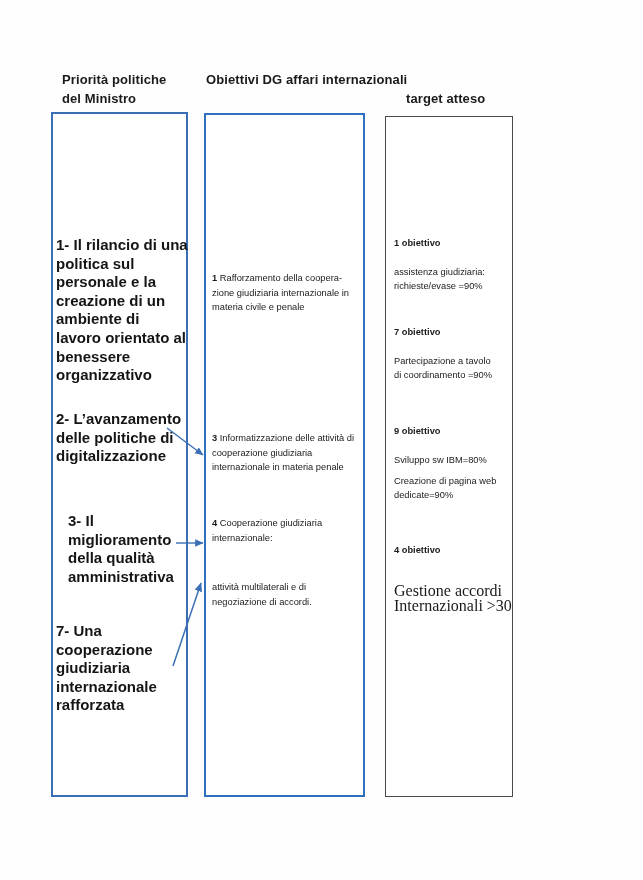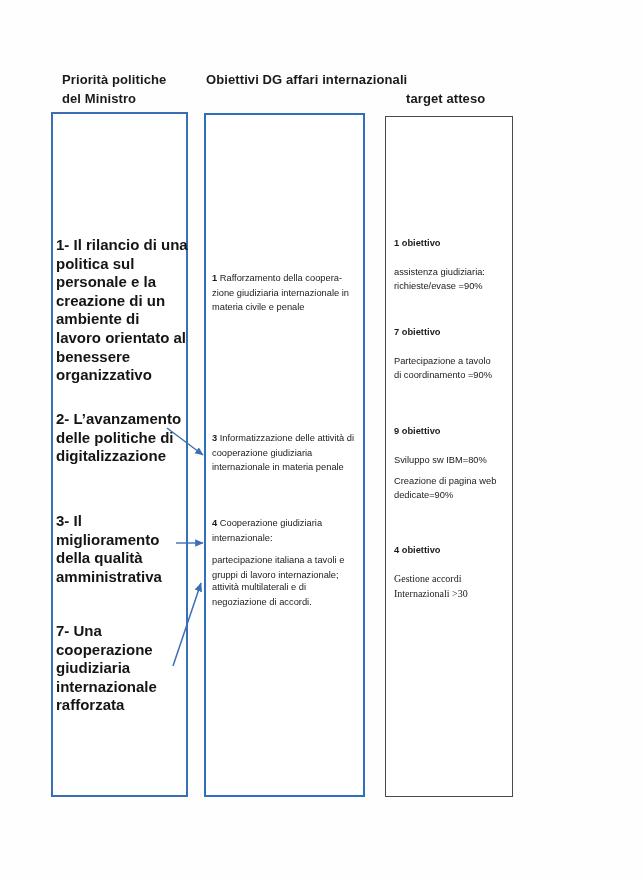--- a/index.html
+++ b/index.html
@@ -68,21 +68,21 @@
   .c1 {
     font-weight: bold;
     font-size: 15px;
     line-height: 18.6px;
     color: #151515;
     left: 56px;
     width: 132px;
   }
   #p1 { top: 236px; }
   #p2 { top: 410px; }
-  #p3 { top: 512px; }
+  #p3 { top: 512px; margin-left: 12px; }
   #p4 { top: 622px; }
 
   
   .c2 {
     font-size: 9.3px;
     line-height: 14.6px;
     color: #1a1a1a;
     left: 212px;
     width: 150px;
   }
@@ -104,21 +104,21 @@
   }
   .c3 .ttl { font-weight: bold; display: block; }
   .c3 .bdy { display: block; white-space: pre-line; }
   #t1 { top: 221px; }
   #t2 { top: 310px; }
   #t3 { top: 409px; }
   #t3b{ top: 459px; }
   #t4 { top: 528px; }
   
   #t4 .ttl { font-family: "Liberation Sans", sans-serif; }
-  #t4 .bdy { font-family: "Liberation Serif", serif; font-size: 10px; line-height: 14.8px; }
+  #t4 .bdy { font-family: "Liberation Serif", serif; font-size: 16px; line-height: 14.8px; margin-top: 12px; }
 
   
   #arrows {
     position: absolute;
     left: 0; top: 0;
     width: 643px; height: 880px;
     pointer-events: none;
   }
 </style>
 </head>
@@ -138,21 +138,20 @@
   <div class="box" id="box-target"></div>
 
   <div class="blk c1" id="p1">1- Il rilancio di una politica sul personale e la creazione di un ambiente di lavoro orientato al benessere organizzativo</div>
   <div class="blk c1" id="p2">2- L’avanzamento delle politiche di digitalizzazione</div>
   <div class="blk c1" id="p3">3- Il miglioramento della qualità amministrativa</div>
   <div class="blk c1" id="p4">7- Una cooperazione giudiziaria internazionale rafforzata</div>
 
   <div class="blk c2" id="o1"><span class="num">1</span><span> Rafforzamento della coopera-zione giudiziaria internazionale in materia civile e penale</span></div>
   <div class="blk c2" id="o3"><span class="num">3</span><span> Informatizzazione delle attività   di cooperazione giudiziaria internazionale in materia penale</span></div>
   <div class="blk c2" id="o4"><span class="num">4</span><span> Cooperazione giudiziaria internazionale:</span></div>
-  <div class="blk c2" id="o4b">partecipazione italiana a tavoli e gruppi di lavoro internazionale;</div>
   <div class="blk c2" id="o4c">attività multilaterali e di negoziazione di accordi.</div>
 
   <div class="blk c3" id="t1">
     <span class="ttl">1 obiettivo</span>
     <span class="bdy">assistenza giudiziaria:
 richieste/evase =90%</span>
   </div>
   <div class="blk c3" id="t2">
     <span class="ttl">7 obiettivo</span>
     <span class="bdy">Partecipazione a tavolo

